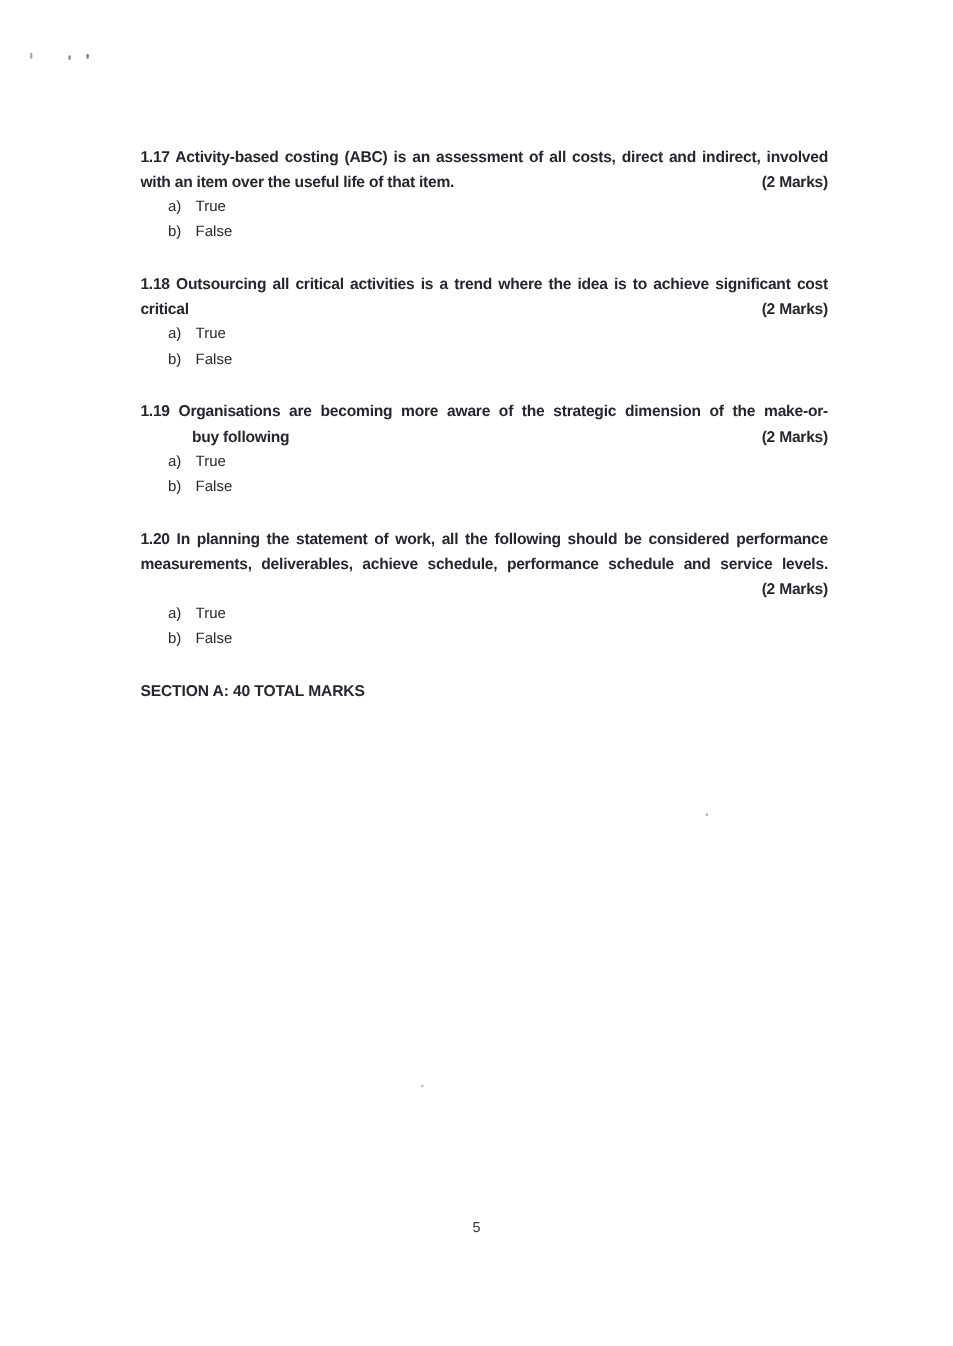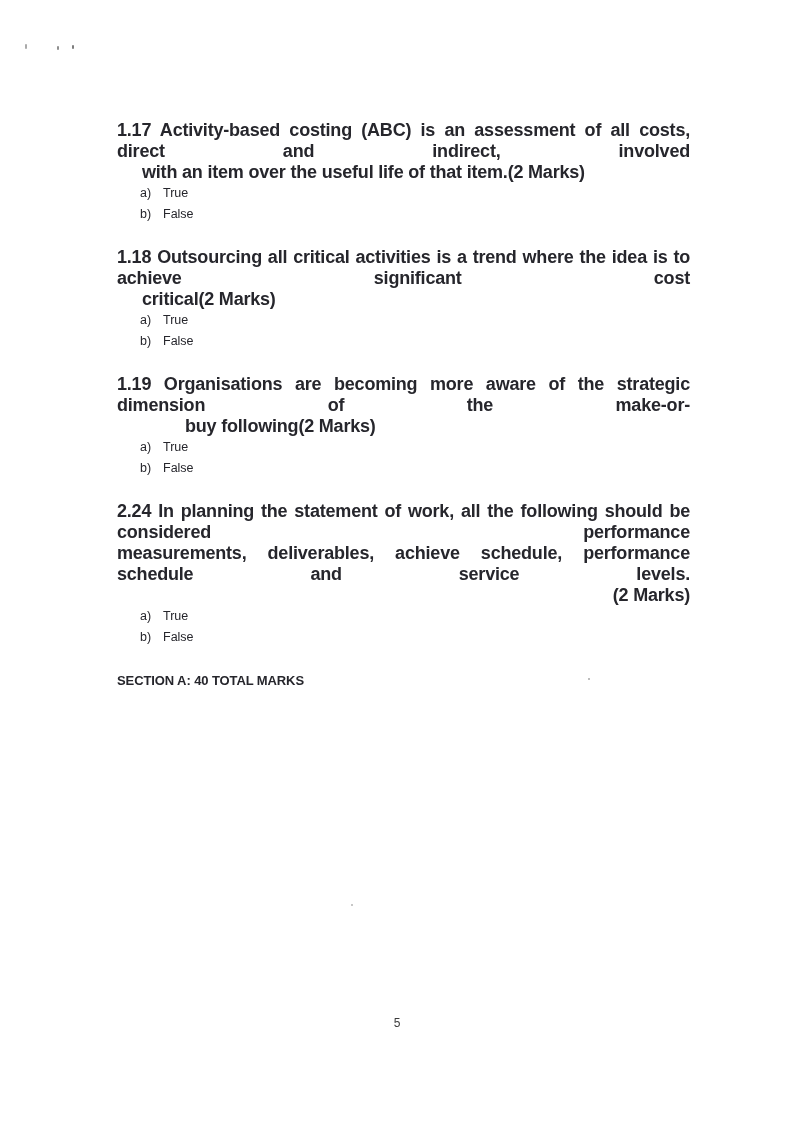--- a/index.html
+++ b/index.html
@@ -13,36 +13,35 @@
     overflow: hidden;
   }
   .content {
     position: absolute;
     left: 117px;
     top: 120px;
     width: 573px;
   }
   .q-block { margin-bottom: 22px; }
   .q-line {
-    font-size: 18px;
+    font-size: 13px;
     font-weight: bold;
     line-height: 21px;
     letter-spacing: -0.2px;
     white-space: nowrap;
   }
   .q-line.just {
     white-space: normal;
     text-align: justify;
     text-align-last: justify;
   }
   .q-line.split {
     display: flex;
-    justify-content: flex-start;
+    justify-content: space-between;
     white-space: nowrap;
-    margin-left: 25px;
   }
   .q-line.split .marks { font-weight: bold; }
   .q-line.marks-only { text-align: right; }
   .q-line.indent2 { padding-left: 43px; }
   .opt-row {
     font-size: 12.5px;
     font-weight: normal;
     line-height: 21px;
     padding-left: 23px;
     display: flex;
@@ -126,21 +125,21 @@
       <span class="opt-label">a)</span>
       <span>True</span>
     </div>
     <div class="opt-row">
       <span class="opt-label">b)</span>
       <span>False</span>
     </div>
   </div>
 
   <div class="q-block">
-    <div class="q-line just">2.24 In planning the statement of work, all the following should be considered performance</div>
+    <div class="q-line just">1.20 In planning the statement of work, all the following should be considered performance</div>
     <div class="q-line just">measurements, deliverables, achieve schedule, performance schedule and service levels.</div>
     <div class="q-line marks-only">(2 Marks)</div>
     <div class="opt-row">
       <span class="opt-label">a)</span>
       <span>True</span>
     </div>
     <div class="opt-row">
       <span class="opt-label">b)</span>
       <span>False</span>
     </div>

